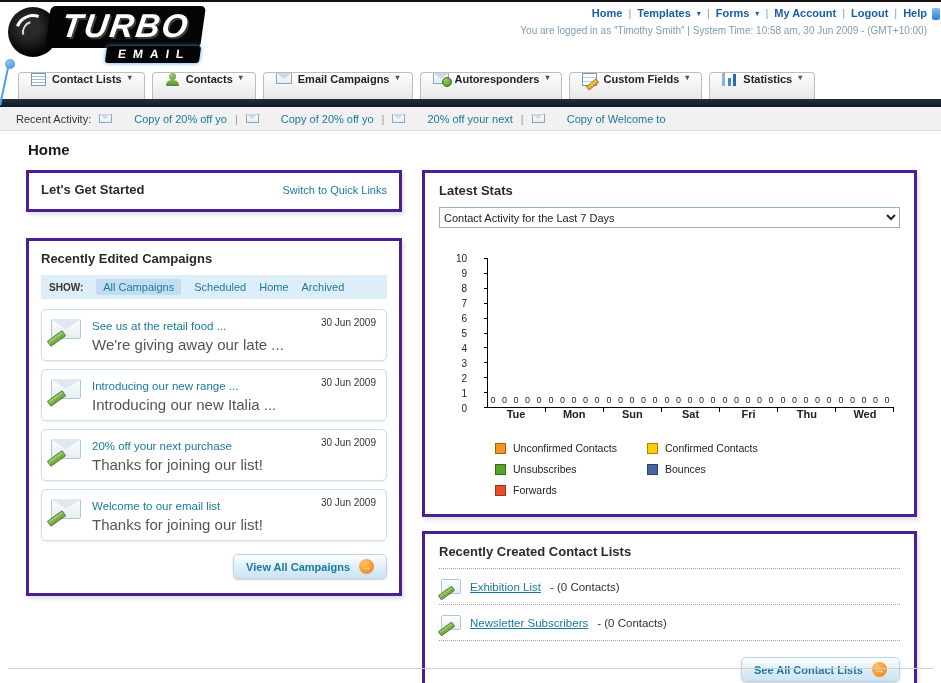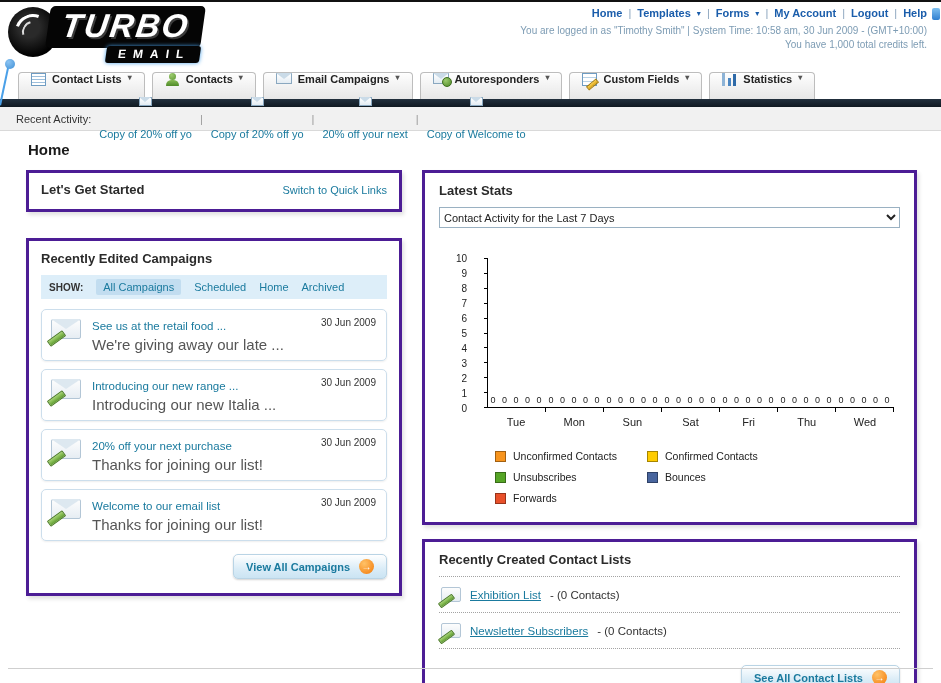--- a/index.html
+++ b/index.html
@@ -72,21 +72,21 @@
   .ic-fields::after { content:''; position:absolute; right:-3px; bottom:-2px; width:11px; height:3px;
              background: linear-gradient(#ffd34d,#d9a313); border:1px solid #a87c0a; transform: rotate(-40deg); }
   .ic-stats { border-left: 3px solid #8db3d6; }
   .ic-stats::before { content:''; position:absolute; left:3px; bottom:0; width:3px; height:8px; background:#4b86c0; }
   .ic-stats::after { content:''; position:absolute; left:8px; bottom:0; width:3px; height:12px; background:#2e6aa8; }
 
   
   .dark-bar { height: 8px; background: linear-gradient(#22303e,#101921); }
   .activity { display: flex; align-items: center; gap: 8px; height: 24px; padding: 0 16px;
               background: #f1f1f1; border-bottom: 1px solid #d9d9d9; font-size: 11px; color: #333; }
-  .act-item { display: flex; align-items: center; gap: 22px; flex-direction: column; }
+  .act-item { display: flex; align-items: center; gap: 22px; }
   .act-item a { color: #1a7a9e; }
   .act-pipe { color: #9a9a9a; }
   .ic-mail-sm { width: 13px; height: 9px; }
   .ic-mail-sm::before { border-left: 6px solid transparent; border-right: 6px solid transparent; border-top: 5px solid #cadbe8; }
 
   
   .main { padding: 6px 24px 0 26px; }
   .page-title { font-size: 15px; font-weight: bold; color: #1b1b1b; margin: 4px 0 12px 2px; }
   .columns { display: flex; gap: 20px; align-items: flex-start; }
   .col-left { width: 376px; flex: 0 0 auto; }
@@ -157,21 +157,21 @@
   .chart { display: flex; margin: 30px 6px 0 28px; }
   .yaxis { position: relative; width: 20px; height: 150px; font-size: 10px; color: #222; }
   .ylab { position: absolute; right: 20px; transform: translateY(-50%); text-align: right; }
   .plotwrap { flex: 1; }
   .plot { position: relative; height: 150px; border-left: 1px solid #000; border-bottom: 1px solid #000; }
   .ytickmark { position: absolute; left: -4px; width: 4px; height: 1px; background: #000; }
   .cols { position: absolute; inset: 0; display: flex; }
   .ccol { flex: 1; position: relative; display: flex; align-items: flex-end; justify-content: center; }
   .ccol::after { content:''; position:absolute; right:0; bottom:-5px; width:1px; height:4px; background:#000; }
   .zeros { font-size: 9px; color: #222; letter-spacing: 2px; padding-bottom: 2px; white-space: nowrap; }
-  .xlabels { display: flex; margin-top: 8px; font-size: 11px; color: #222; }
+  .xlabels { display: flex; font-size: 11px; color: #222; font-weight: bold; }
   .xlab { flex: 1; text-align: center; }
   .legend { display: flex; flex-wrap: wrap; row-gap: 9px; margin: 22px 0 0 56px; }
   .legend-item { width: 152px; display: flex; align-items: center; gap: 7px; font-size: 10.5px; color: #222; }
   .swatch { width: 11px; height: 11px; border: 1px solid rgba(0,0,0,.35); flex: 0 0 auto; }
 
   
   .clists { margin-top: 14px; padding: 10px 14px 16px; }
   .dots { border-bottom: 1px dotted #a3a3a3; margin-top: 9px; }
   .litem { display: flex; align-items: center; gap: 9px; padding: 10px 2px;
            border-bottom: 1px dotted #a3a3a3; font-size: 11.5px; }
@@ -208,21 +208,20 @@
       <a>Forms</a>
       <span class="top-caret">▾</span>
       <span class="sep">|</span>
       <a>My Account</a>
       <span class="sep">|</span>
       <a>Logout</a>
       <span class="sep">|</span>
       <a>Help</a>
     </div>
     <div class="login-info">You are logged in as "Timothy Smith" | System Time: 10:58 am, 30 Jun 2009 - (GMT+10:00)</div>
-    <div class="credits-info">You have 1,000 total credits left.</div>
   </div>
   <span class="corner-dot"></span>
 </div>
 
 <div class="tabs">
   <div class="tab">
     <span class="ic ic-list"></span>
     <span>Contact Lists</span>
     <span class="caret">▾</span>
   </div>

